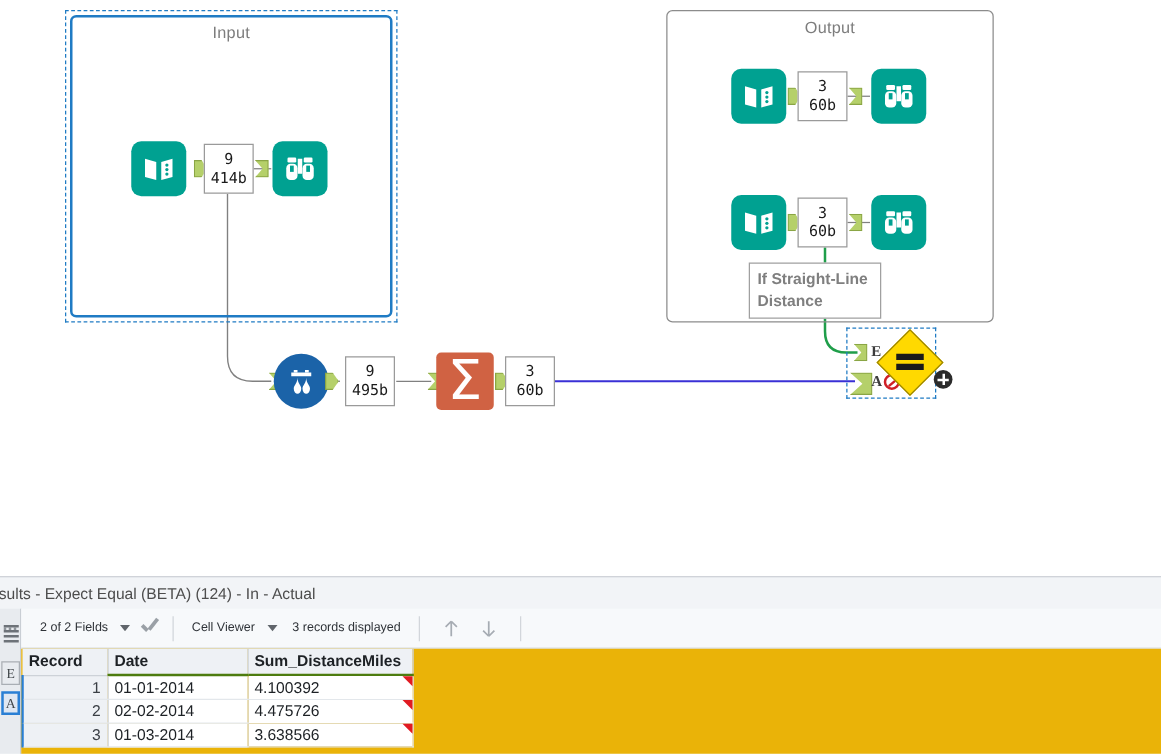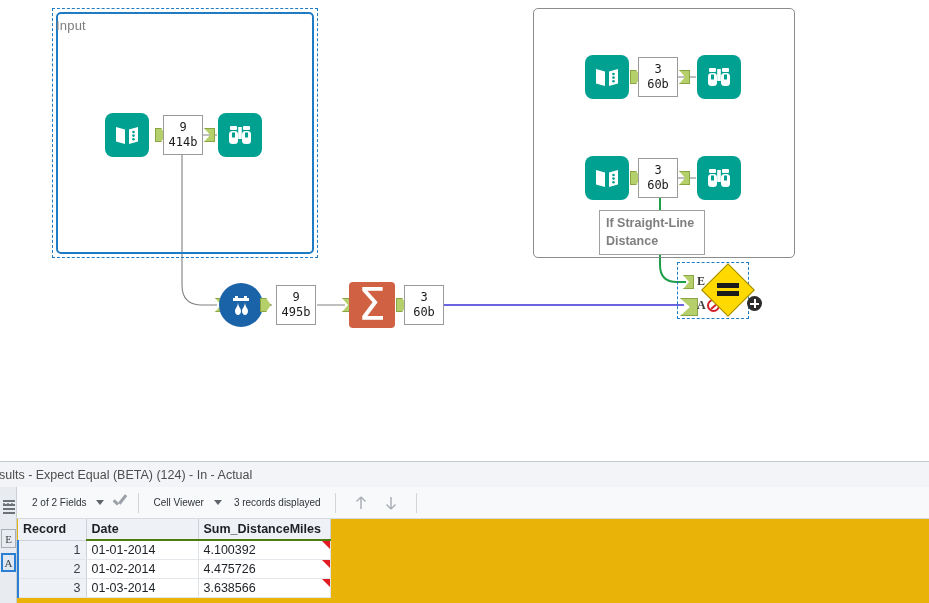--- a/index.html
+++ b/index.html
@@ -28,20 +28,21 @@
     border: 1px dashed #1f7bc4;
   }
   .tc-body {
     position: absolute; left: 0; top: 0; width: 100%; height: 100%;
     border-radius: 5px; background: transparent;
   }
   .tc-body.selected { border: 2px solid #1f7bc4; }
   .tc-body.normal   { border: 1px solid #8c8c8c; }
   .tc-title {
     position: absolute; top: 6px; left: 0; width: 100%;
+    text-align: center;
     font-size: 13px; color: #7d7d7d;
     letter-spacing: .2px;
   }
 
   
   .node { position: absolute; }
   .icon-teal {
     width: 44px; height: 44px; border-radius: 8px;
     background: #00a191;
     display: flex; align-items: center; justify-content: center;
@@ -317,20 +318,21 @@
           <rect x="2" y="9" width="9" height="13" rx="3.5" fill="#ffffff"></rect>
           <rect x="15" y="9" width="9" height="13" rx="3.5" fill="#ffffff"></rect>
           <rect x="5" y="10.5" width="3" height="5" fill="#00a191"></rect>
           <rect x="18" y="10.5" width="3" height="5" fill="#00a191"></rect>
         </svg>
       </div>
     </div>
 
     <div class="tool-container" style="left:533px; top:8px; width:262px; height:250px;">
       <div class="tc-body normal"></div>
+      <div class="tc-title">Output</div>
     </div>
 
     <div class="node" style="left:585px; top:55px;">
       <div class="icon-teal">
         <svg width="26" height="26" viewBox="0 0 26 26">
           <path d="M2,5 L11,7.5 L11,22 L2,19.5 Z" fill="#ffffff"></path>
           <path d="M24,5 L15,7.5 L15,22 L24,19.5 Z" fill="#ffffff"></path>
           <circle cx="19.5" cy="10" r="1.3" fill="#00a191"></circle>
           <circle cx="19.5" cy="13.6" r="1.3" fill="#00a191"></circle>
           <circle cx="19.5" cy="17.2" r="1.3" fill="#00a191"></circle>
@@ -493,21 +495,21 @@
           </tr>
         </thead>
         <tbody id="grid-body">
             <tr>
               <td class="recnum leftborder">1</td>
               <td>01-01-2014</td>
               <td class="flagcell">4.100392<span class="red-flag"></span></td>
             </tr>
             <tr>
               <td class="recnum leftborder">2</td>
-              <td>01-02-2014</td>
+              <td>02-02-2014</td>
               <td class="flagcell">4.475726<span class="red-flag"></span></td>
             </tr>
             <tr>
               <td class="recnum leftborder">3</td>
               <td>01-03-2014</td>
               <td class="flagcell">3.638566<span class="red-flag"></span></td>
             </tr>
           </tbody>
       </table>
     </div>

